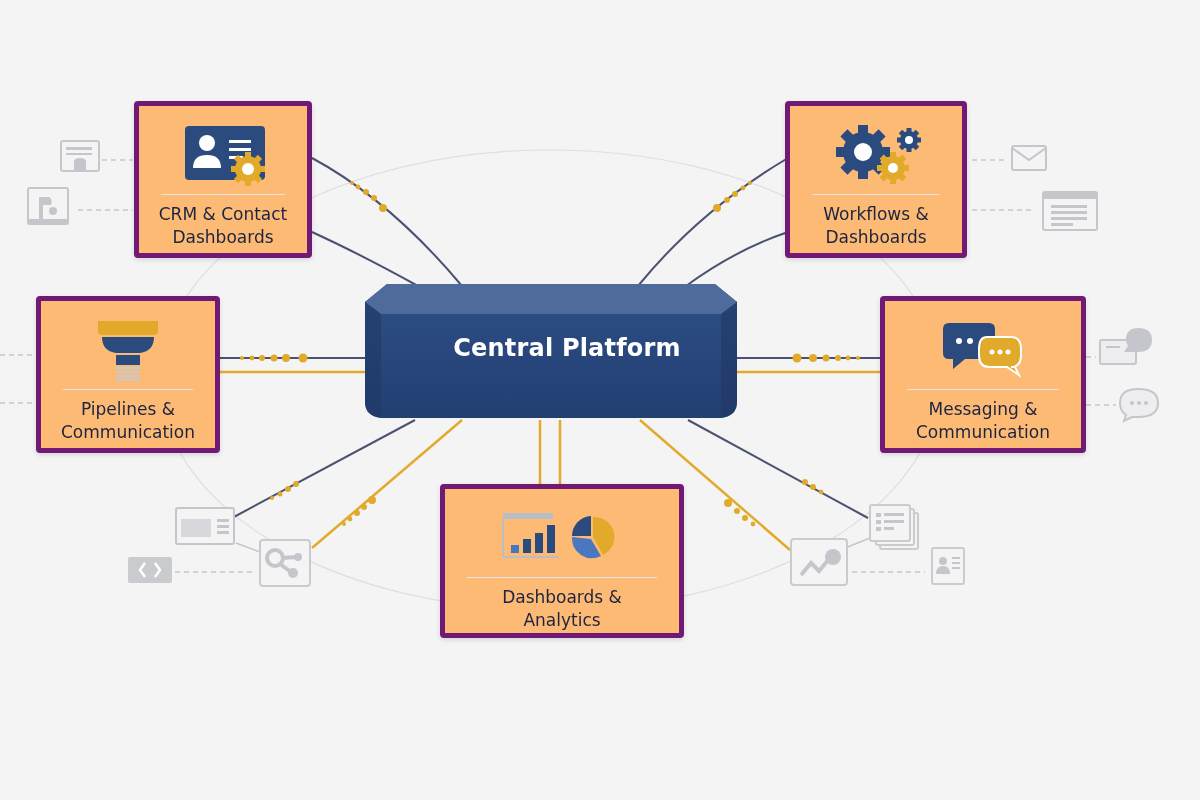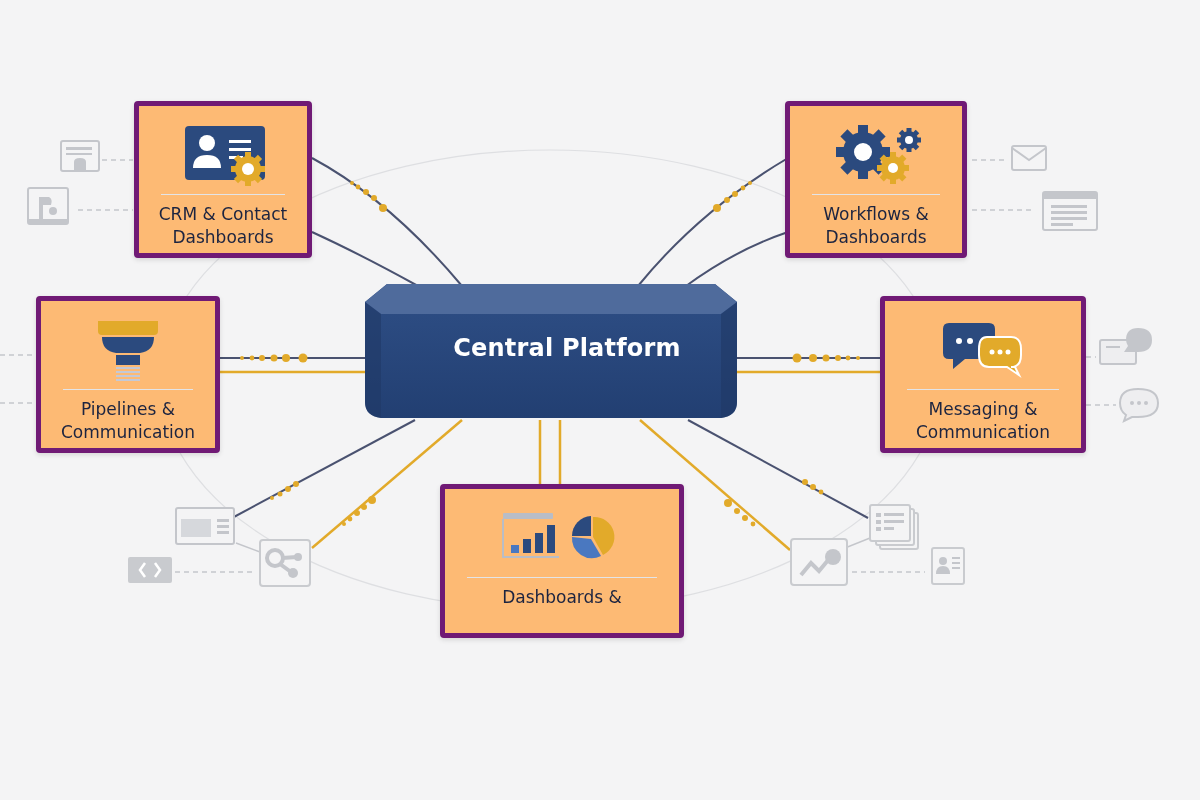--- a/index.html
+++ b/index.html
@@ -241,20 +241,21 @@
       <g transform="translate(96,36)">
         <path d="M0 0 V-20 A20 20 0 0 1 10 18 Z" fill="#e2aa2a"></path>
         <path d="M-2 2 L8 19 A20 20 0 0 1 -21 0 Z" fill="#4a78c0"></path>
         <path d="M-2 -1 H-21 A20 20 0 0 1 -2 -21 Z" fill="#2b4a7e"></path>
       </g>
     </svg>
   </div>
   <div class="divider"></div>
   <div class="label">
     <div>Dashboards &amp;</div>
+    <div>Analytics</div>
   </div>
 </div>
 
 <svg class="sat" style="left:60px;top:140px" width="42" height="36">
   <rect x="1" y="1" width="38" height="30" rx="2" fill="#f4f4f5" stroke="#c4c6cb" stroke-width="2"></rect>
   <rect x="6" y="7" width="26" height="3" fill="#c4c6cb"></rect>
     <rect x="6" y="13" width="26" height="2" fill="#c4c6cb"></rect>
   <path d="M14 30 V22 Q14 18 20 18 Q26 18 26 22 V30 Z" fill="#c4c6cb"></path>
 </svg>
 <svg class="sat" style="left:27px;top:187px" width="44" height="40">

